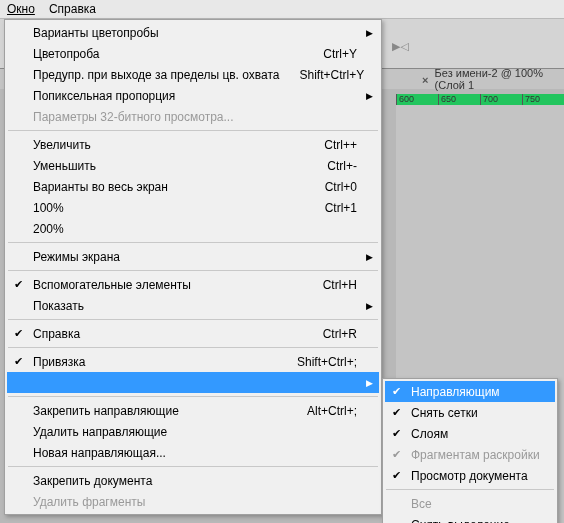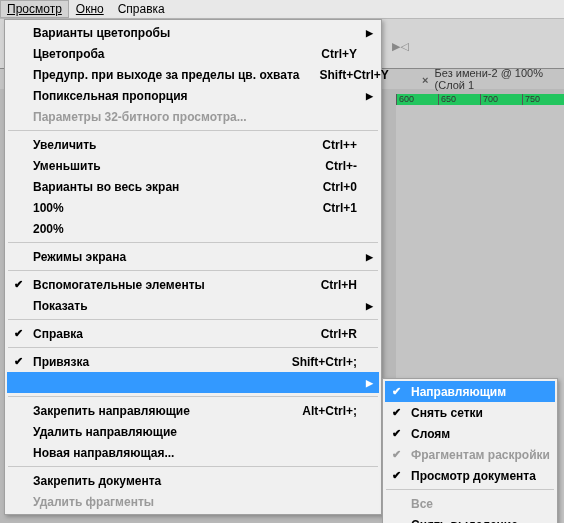--- a/index.html
+++ b/index.html
@@ -89,21 +89,20 @@
   .menu.main { top: 19px; left: 4px; width: 378px; }
   .menu.sub  { top: 378px; left: 382px; width: 176px; }
   .menu-item {
     display: flex;
     align-items: center;
     height: 21px;
     padding: 0 22px 0 26px;
     position: relative;
     cursor: default;
     white-space: nowrap;
-    font-weight: bold;
   }
   .menu-item.highlight {
     background: #3399ff;
     color: #fff;
   }
   .menu-item.disabled { color: #9a9a9a; }
   .menu-item .label { flex: 1; }
   .menu-item .shortcut { color: inherit; margin-left: 20px; }
   .menu-sep {
     height: 1px;
@@ -119,23 +118,20 @@
     position: absolute;
     right: 6px;
     font-size: 9px;
   }
   .menu-item.highlight .arrow { color:#fff; }
 </style>
 </head>
 <body>
 
 <div class="menubar">
-  <div class="menubar-item active">
-    <span class="ul">Просмотр</span>
-  </div>
   <div class="menubar-item">
     <span class="ul">Окно</span>
   </div>
   <div class="menubar-item">
     <span>Справка</span>
   </div>
 </div>
 
 <div class="toolbar-strip"></div>
 <div class="video-icon">▶◁</div>

